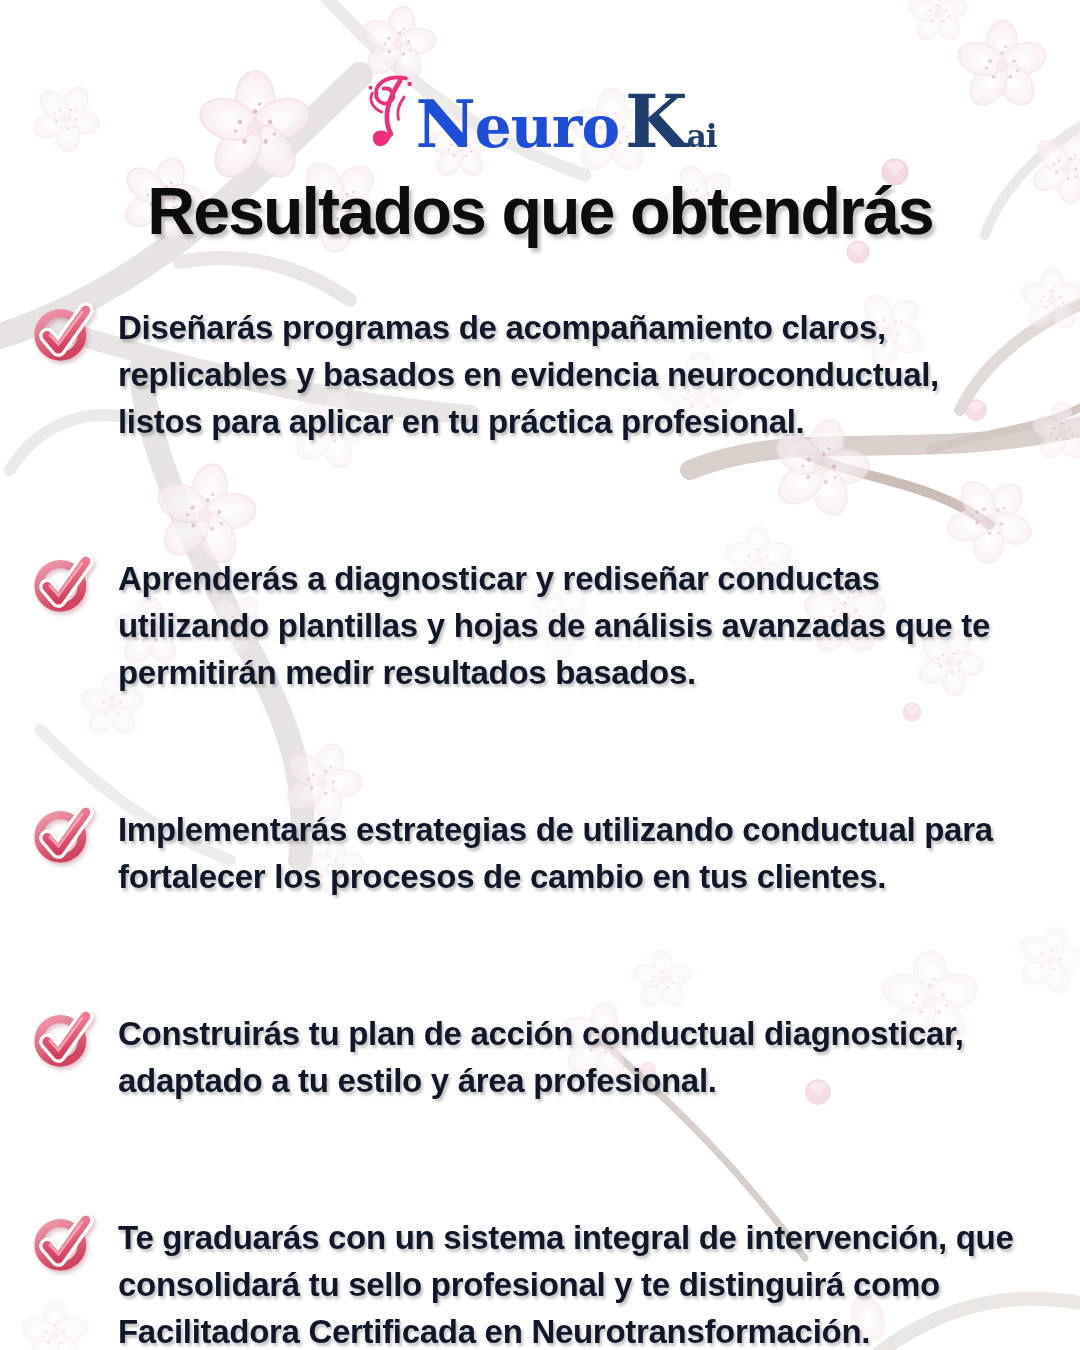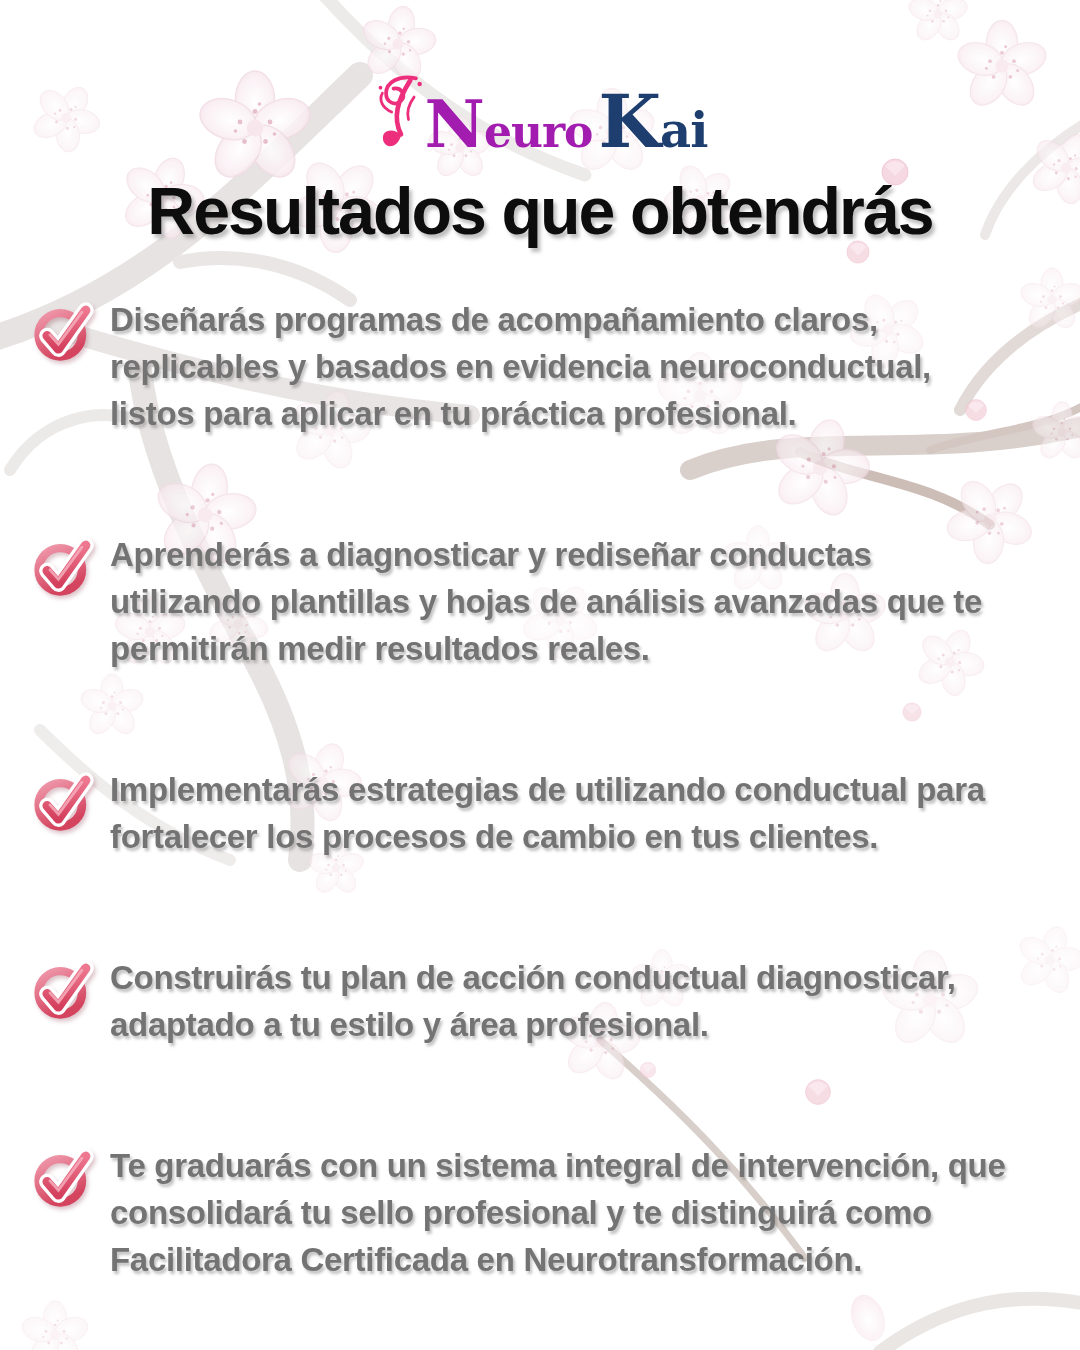--- a/index.html
+++ b/index.html
@@ -13,24 +13,24 @@
   }
   .bg{position:absolute;inset:0;z-index:0;pointer-events:none;}
   .content{position:relative;z-index:1;}
 
   
   .hdr{padding-top:64px;text-align:center;}
   .logo{display:flex;justify-content:center;align-items:flex-end;height:94px;}
   .flourish{margin-right:-4px;margin-bottom:6px;}
   .logo-text{white-space:nowrap;line-height:1;}
   .brand-a{display:inline-block;font-family:"DejaVu Serif", serif;font-weight:bold;
-           font-size:44px;color:#a21caf;letter-spacing:-1px;}
+           font-size:58px;color:#1d4ed8;letter-spacing:-1px;}
   .brand-a::first-letter{font-size:66px;}
   .brand-b{display:inline-block;font-family:"DejaVu Serif", serif;font-weight:bold;
-           font-size:48px;color:#1d3e6f;margin-left:6px;letter-spacing:-1px;}
+           font-size:31px;color:#1d3e6f;margin-left:6px;letter-spacing:-1px;}
   .brand-b::first-letter{font-size:72px;}
 
   .title{
     margin:18px 0 0 0;
     font-size:67px;
     font-weight:bold;
     letter-spacing:-2px;
     color:#0d0d0d;
     line-height:1.05;
     text-shadow:3px 4px 4px rgba(70,70,70,.35);
@@ -45,26 +45,26 @@
   }
   .benefit{
     display:flex;
     align-items:flex-start;
     gap:13px;
     margin-bottom:94px;
   }
   .benefit:last-child{margin-bottom:0;}
   .check{flex:0 0 64px;margin-top:2px;filter:drop-shadow(2px 3px 2px rgba(140,60,80,.30));}
   .benefit-text{
-    margin:0;
+    margin:8px;
     font-size:33px;
     font-weight:bold;
     line-height:47px;
     letter-spacing:-.3px;
-    color:#737373;
+    color:#0f172a;
     max-width:918px;
     text-shadow:2px 3px 3px rgba(90,90,90,.38);
   }
 </style>
 </head>
 <body>
 
 <div class="canvas">
 
   <svg class="bg" viewBox="0 0 1080 1350" aria-hidden="true">
@@ -209,21 +209,21 @@
         </svg>
         <p class="benefit-text">Diseñarás programas de acompañamiento claros, replicables y basados en evidencia neuroconductual, listos para aplicar en tu práctica profesional.</p>
       </li>
       <li class="benefit">
         <svg class="check" width="64" height="66" viewBox="0 0 68 70" aria-hidden="true">
           <circle cx="29" cy="39" r="23" fill="none" stroke="url(#ringG)" stroke-width="9"></circle>
           <path d="M15 40 L27 54 L56 13" fill="none" stroke="#ffffff" stroke-width="17" stroke-linecap="round" stroke-linejoin="round"></path>
           <path d="M15 40 L27 54 L56 13" fill="none" stroke="url(#chkG)" stroke-width="10" stroke-linecap="round" stroke-linejoin="round"></path>
           <path d="M18 39 L27 49 L52 15" fill="none" stroke="#f6aebc" stroke-width="3" stroke-linecap="round" opacity=".85"></path>
         </svg>
-        <p class="benefit-text">Aprenderás a diagnosticar y rediseñar conductas utilizando plantillas y hojas de análisis avanzadas que te permitirán medir resultados reales.</p>
+        <p class="benefit-text">Aprenderás a diagnosticar y rediseñar conductas utilizando plantillas y hojas de análisis avanzadas que te permitirán medir resultados basados.</p>
       </li>
       <li class="benefit">
         <svg class="check" width="64" height="66" viewBox="0 0 68 70" aria-hidden="true">
           <circle cx="29" cy="39" r="23" fill="none" stroke="url(#ringG)" stroke-width="9"></circle>
           <path d="M15 40 L27 54 L56 13" fill="none" stroke="#ffffff" stroke-width="17" stroke-linecap="round" stroke-linejoin="round"></path>
           <path d="M15 40 L27 54 L56 13" fill="none" stroke="url(#chkG)" stroke-width="10" stroke-linecap="round" stroke-linejoin="round"></path>
           <path d="M18 39 L27 49 L52 15" fill="none" stroke="#f6aebc" stroke-width="3" stroke-linecap="round" opacity=".85"></path>
         </svg>
         <p class="benefit-text">Implementarás estrategias de utilizando conductual para fortalecer los procesos de cambio en tus clientes.</p>
       </li>

